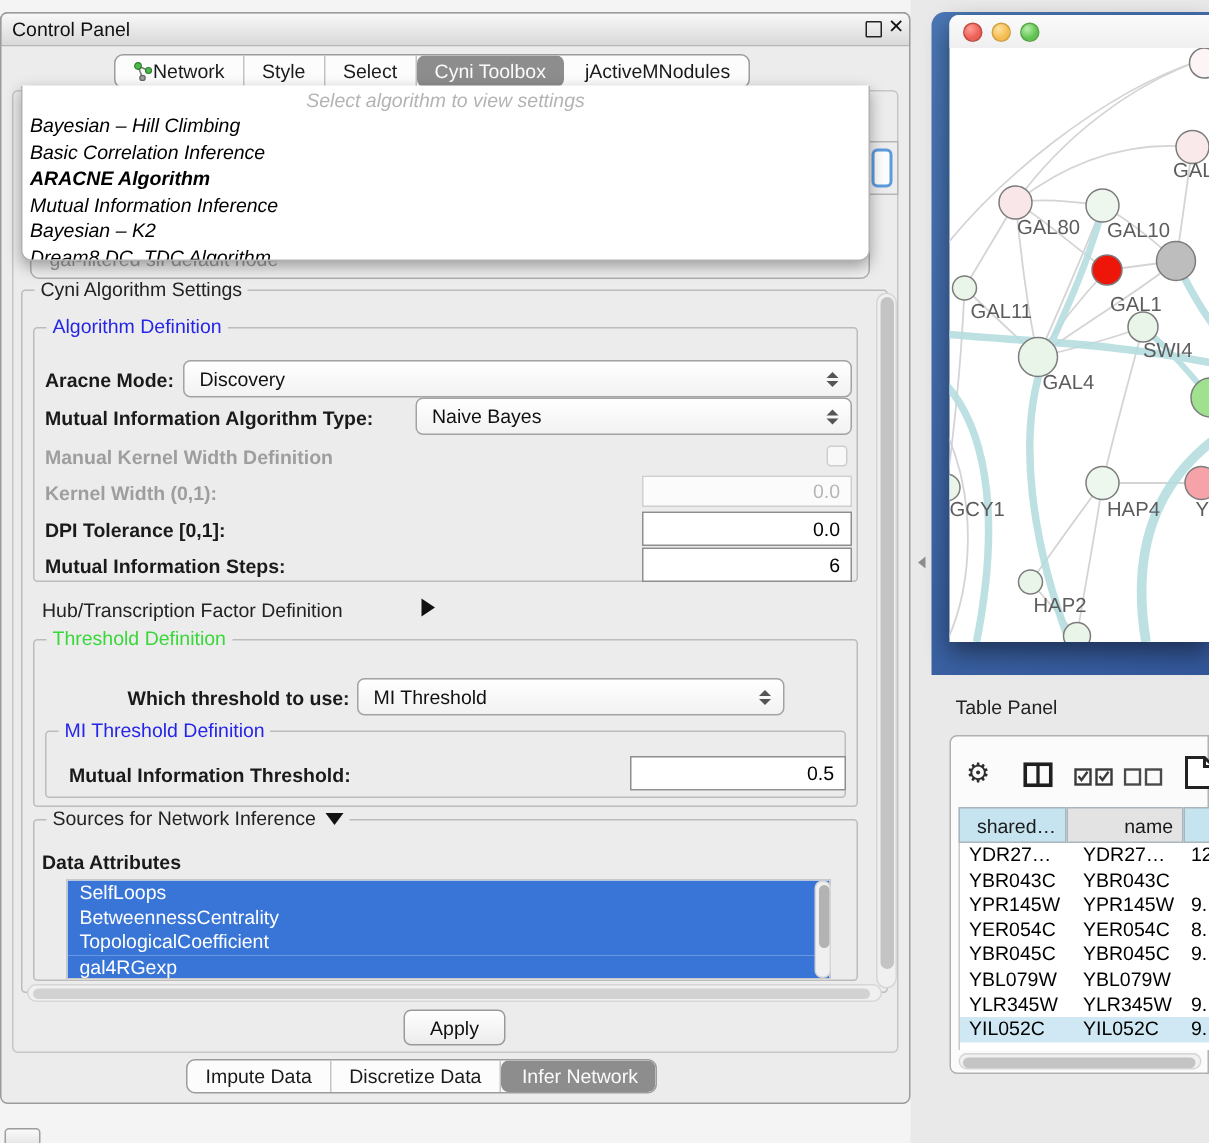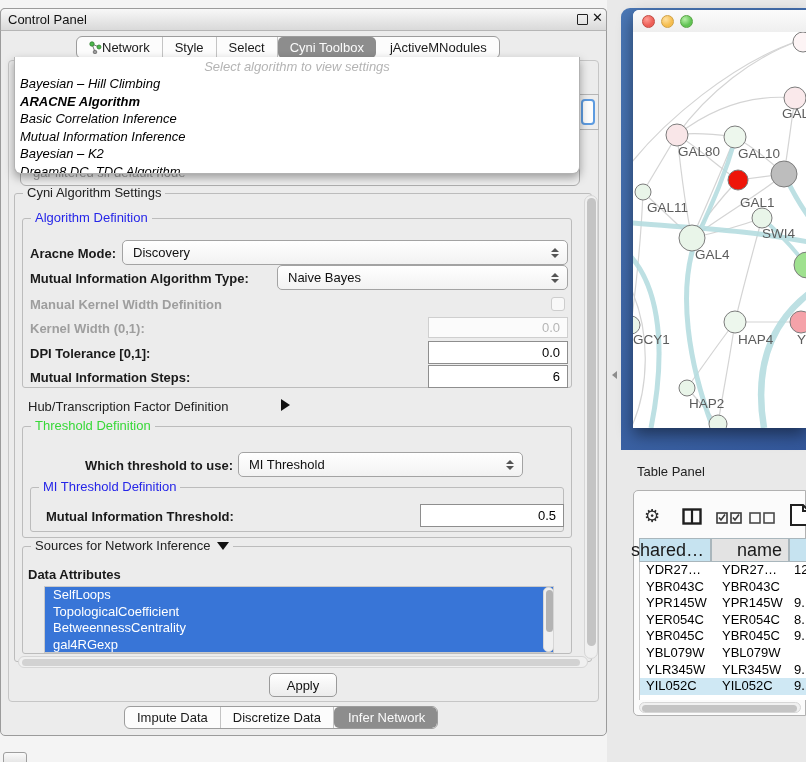--- a/index.html
+++ b/index.html
@@ -29,21 +29,21 @@
          box-shadow:0 4px 10px rgba(0,0,0,0.35);z-index:30;overflow:hidden;}
   .popup-head{font-size:13px;color:#b4b4b4;text-align:center;padding:2px 0 1px 0;}
   .popup-item{font-size:13px;color:#000;padding:1px 0 1px 5px;line-height:15.5px;white-space:nowrap;}
   .popup-item.bold{font-weight:bold;}
   .attr-item{font-size:13px;color:#fff;background:#3875d7;padding:0 0 0 8px;height:16.7px;line-height:16.5px;white-space:nowrap;}
   .scroll-track{position:absolute;background:#f0f0f0;border:1px solid #d6d6d6;border-radius:6px;box-sizing:border-box;}
   .scroll-thumb{position:absolute;background:#c4c4c4;border-radius:5px;}
   .btn{position:absolute;background:linear-gradient(#ffffff,#ececec);border:1px solid #9a9a9a;border-radius:5px;
        font-size:13px;color:#111;display:flex;align-items:center;justify-content:center;box-sizing:border-box;}
   .cell{display:inline-block;font-size:13px;color:#000;overflow:hidden;white-space:nowrap;box-sizing:border-box;vertical-align:top;}
-  .th{position:absolute;font-size:18px;color:#1a1a1a;border:1px solid #a9b6bc;box-sizing:border-box;
+  .th{position:absolute;font-size:13px;color:#1a1a1a;border:1px solid #a9b6bc;box-sizing:border-box;
       display:flex;align-items:center;justify-content:flex-end;padding:0 6px;}
   .trow{height:16.6px;line-height:16.4px;white-space:nowrap;}
   .trow.selected{background:#cfe8f4;}
   svg{display:block;}
   .tl{position:absolute;width:13px;height:13px;border-radius:50%;box-sizing:border-box;}
 </style>
 </head>
 <body>
 
 <div id="stage">
@@ -203,22 +203,22 @@
   </div>
 
   <div class="abs" style="left:20px;top:158px;width:560px;height:28px;background:#f1f1f1;border:1px solid #aeaeae;border-radius:6px;box-sizing:border-box;z-index:5;">
     <div class="abs" style="left:12px;top:6px;font-size:13px;color:#9c9c9c;">gal-filtered sif default node</div>
   </div>
 
   <div class="popup" style="left:14px;top:57px;width:564px;height:116px;font-style:italic;">
     <div class="popup-head">Select algorithm to view settings</div>
     <div id="popup-items">
         <div class="popup-item">Bayesian – Hill Climbing</div>
+        <div class="popup-item">Basic Correlation Inference</div>
         <div class="popup-item bold">ARACNE Algorithm</div>
-        <div class="popup-item">Basic Correlation Inference</div>
         <div class="popup-item">Mutual Information Inference</div>
         <div class="popup-item">Bayesian – K2</div>
         <div class="popup-item">Dream8 DC_TDC Algorithm</div>
       </div>
   </div>
 
   <div class="group" style="left:14px;top:193px;width:578px;height:469px;background:#ececec;">
     <span class="legend">Cyni Algorithm Settings</span>
   </div>
   <div class="scroll-track" style="left:584px;top:195px;width:14px;height:464px;border-radius:7px;">
@@ -283,22 +283,22 @@
 
   <div class="group" style="left:22px;top:546px;width:550px;height:108px;">
     <span class="legend" style="display:flex;align-items:center;gap:6px;">
       <span>Sources for Network Inference</span>
       <span style="width:0;height:0;border-left:6px solid transparent;border-right:6px solid transparent;border-top:8px solid #111;"></span>
     </span>
   </div>
   <div class="lbl" style="left:28px;top:567px;">Data Attributes</div>
   <div class="abs" id="attr-list" style="left:44px;top:586px;width:510px;height:67px;overflow:hidden;background:#fff;border:1px solid #c9c9c9;box-sizing:border-box;">
       <div class="attr-item">SelfLoops</div>
+      <div class="attr-item">BetweennessCentrality</div>
       <div class="attr-item">TopologicalCoefficient</div>
-      <div class="attr-item">BetweennessCentrality</div>
       <div class="attr-item">gal4RGexp</div>
     </div>
   <div class="scroll-track" style="left:543px;top:587px;width:11px;height:65px;border-radius:5px;">
     <div class="scroll-thumb" style="left:1.5px;top:2px;width:7px;height:42px;background:#b3b3b3;"></div>
   </div>
   <div class="scroll-track" style="left:18px;top:656px;width:570px;height:12px;">
     <div class="scroll-thumb" style="left:3px;top:2px;width:558px;height:7px;background:#d2d2d2;"></div>
   </div>
 
   <div class="btn" style="left:269px;top:673px;width:68px;height:24px;">

